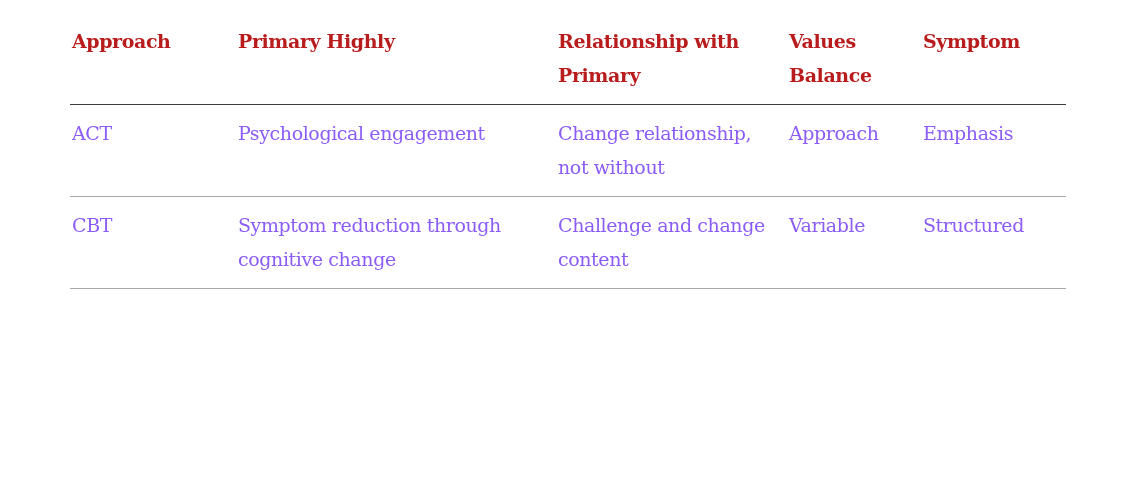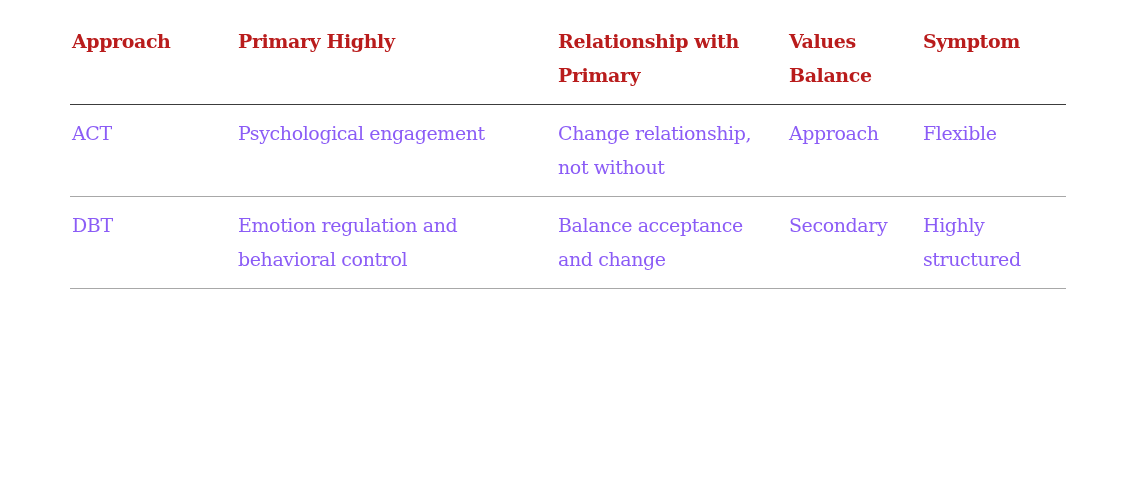--- a/index.html
+++ b/index.html
@@ -73,24 +73,24 @@
         <th>Values Balance</th>
         <th>Symptom</th>
       </tr>
     </thead>
     <tbody>
       <tr>
         <td>ACT</td>
         <td>Psychological engagement</td>
         <td>Change relationship, not without</td>
         <td>Approach</td>
-        <td>Flexible</td>
+        <td>Emphasis</td>
       </tr>
       <tr>
-        <td>DBT</td>
-        <td>Emotion regulation and behavioral control</td>
-        <td>Balance acceptance and change</td>
-        <td>Secondary</td>
-        <td>Highly structured</td>
+        <td>CBT</td>
+        <td>Symptom reduction through cognitive change</td>
+        <td>Challenge and change content</td>
+        <td>Variable</td>
+        <td>Structured</td>
       </tr>
     </tbody>
   </table>
 </div>
 
 </body></html>

